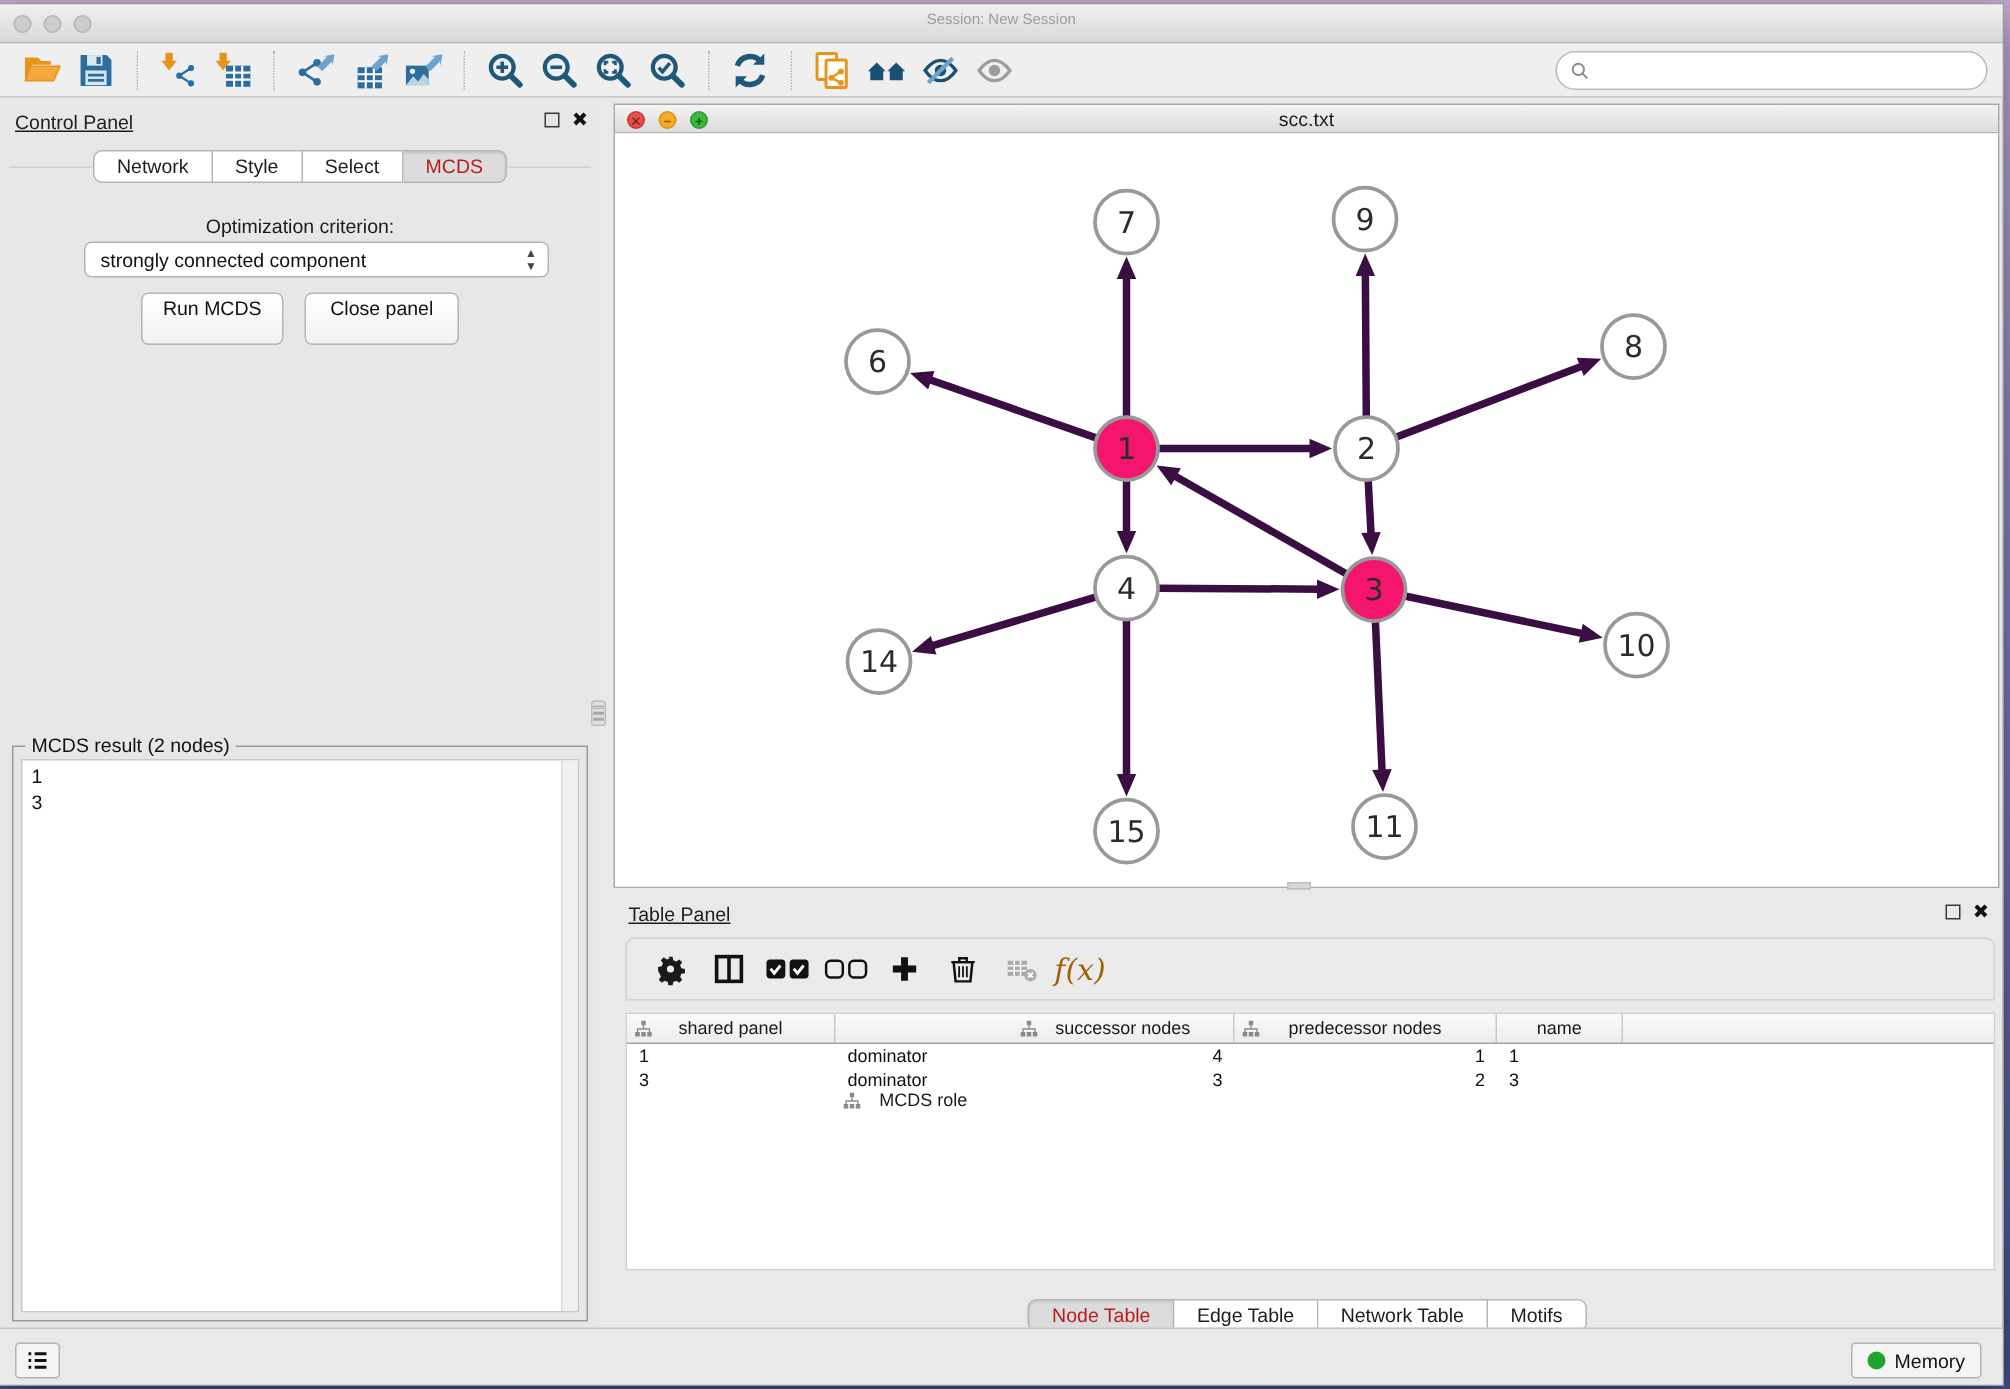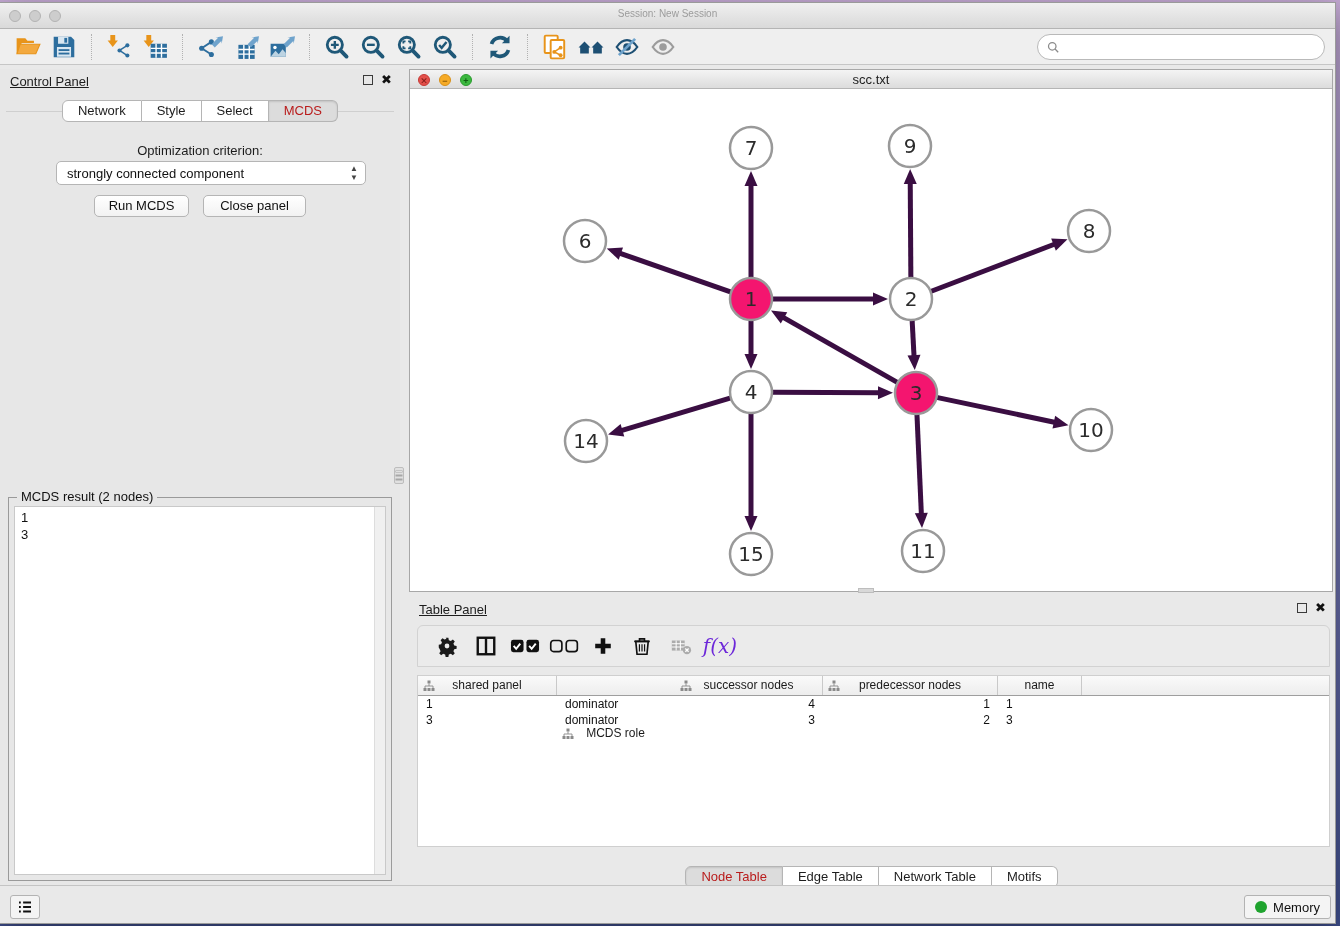--- a/index.html
+++ b/index.html
@@ -42,21 +42,21 @@
     border:1px solid #b5b5b5; border-left:none; color:#1d1d1d; }
   .tab:first-child { border-left:1px solid #b5b5b5; border-radius:6px 0 0 6px; }
   .tab:last-child { border-radius:0 6px 6px 0; }
   .tab.active { background:#dcdcdc; color:#b91c1c; box-shadow:inset 0 1px 2px rgba(0,0,0,.12); }
   .cp-body-line { position:absolute; left:6px; right:6px; top:42px; bottom:6px; border-top:1px solid #cfcfcf; }
   .opt-label { position:absolute; left:0; width:100%; top:74px; text-align:center; font-size:13px; color:#1c1c1c; }
   .dropdown { position:absolute; left:56px; top:92px; width:310px; height:24px; background:#fff;
     border:1px solid #b5b5b5; border-radius:5px; font-size:13px; color:#111;
     display:flex; align-items:center; padding-left:10px; }
   .dd-arrows { position:absolute; right:7px; top:2px; font-size:8px; line-height:9px; color:#444; text-align:center; }
-  .btn { position:absolute; height:22px; background:linear-gradient(#ffffff,#f2f2f2); border:1px solid #b5b5b5;
+  .btn { position:absolute; height:35px; background:linear-gradient(#ffffff,#f2f2f2); border:1px solid #b5b5b5;
     border-radius:5px; font-size:13px; color:#111; text-align:center; line-height:20px; }
   .result-box { position:absolute; left:8px; top:428px; width:384px; height:384px;
     border:1px solid #9a9a9a; background:#e7e7e7; }
   .result-legend { position:absolute; left:8px; top:-9px; background:#e7e7e7; padding:0 4px; font-size:13px; color:#111; }
   .result-text { position:absolute; left:5px; top:8px; right:5px; bottom:5px; background:#fff;
     border:1px solid #c9c9c9; font-size:13px; color:#111; padding:2px 0 0 6px; line-height:17px;
     font-family:"Liberation Sans",sans-serif; }
   .result-scroll { position:absolute; right:0; top:0; bottom:0; width:11px; background:#f0f0f0; border-left:1px solid #ddd; }
 
   
@@ -80,40 +80,40 @@
   .net-canvas { position:absolute; left:0; top:19px; width:922px; height:502px; background:#fff; }
   .bottom-grip { position:absolute; left:448px; bottom:-2px; width:16px; height:5px; background:#d8d8d8; border:1px solid #bdbdbd; }
 
   
   .table-panel { position:absolute; left:409px; top:594px; width:925px; height:288px; background:#e9e9e9; }
   .tp-toolbar { position:absolute; left:8px; right:4px; top:28px; height:42px; background:#ebebeb;
     border:1px solid #d2d2d2; border-radius:6px 6px 0 0; display:flex; align-items:center; padding-left:14px; }
   .tp-btn { width:30px; height:30px; margin-right:9px; display:flex; align-items:center; justify-content:center; }
   .tp-btn svg { width:22px; height:22px; }
   .tp-btn.wide svg { width:32px; height:18px; }
-  .fx { font-family:"DejaVu Serif",serif; font-style:italic; font-size:20px; color:#6d28d9; }
+  .fx { font-family:"DejaVu Serif",serif; font-style:italic; font-size:20px; color:#a16207; }
   .tp-table { position:absolute; left:8px; right:4px; top:78px; bottom:38px; background:#fff; border:1px solid #cfcfcf; }
   .thead { display:flex; height:20px; background:linear-gradient(#fafafa,#ededed); border-bottom:1px solid #9e9e9e; }
   .th { position:relative; font-size:12px; color:#1a1a1a; text-align:center; line-height:19px;
     border-right:1px solid #c9c9c9; }
   .th svg { position:absolute; left:5px; top:4px; width:12px; height:12px; }
   .trow { display:flex; height:16px; font-size:12px; color:#111; }
   .td { line-height:16px; padding:0 8px; white-space:nowrap; overflow:hidden; }
   .td.right { text-align:right; }
   .tp-tabs { bottom:-3px; }
   .tabs-abs { position:absolute; left:0; width:100%; display:flex; justify-content:center; }
 
   
   .statusbar { position:absolute; left:0; bottom:0; width:100%; height:38px; background:#e9e9e9;
     border-top:1px solid #c4c4c4; }
   .sb-btn { position:absolute; top:9px; height:24px; background:#f4f4f4; border:1px solid #b3b3b3;
     border-radius:3px; display:flex; align-items:center; justify-content:center; }
   .sb-left { left:10px; width:30px; }
   .sb-left svg { width:18px; height:18px; }
-  .sb-right { right:4px; padding:0 10px; gap:6px; font-size:13px; color:#111; }
+  .sb-right { right:14px; padding:0 10px; gap:6px; font-size:13px; color:#111; }
   .mem-dot { width:12px; height:12px; border-radius:50%; }
 </style>
 </head>
 <body>
 
 <div class="app-window">
 
   <div class="titlebar">
     <span class="tl-dot tl-gray" style="left:9px"></span>
     <span class="tl-dot tl-gray" style="left:29px"></span>

